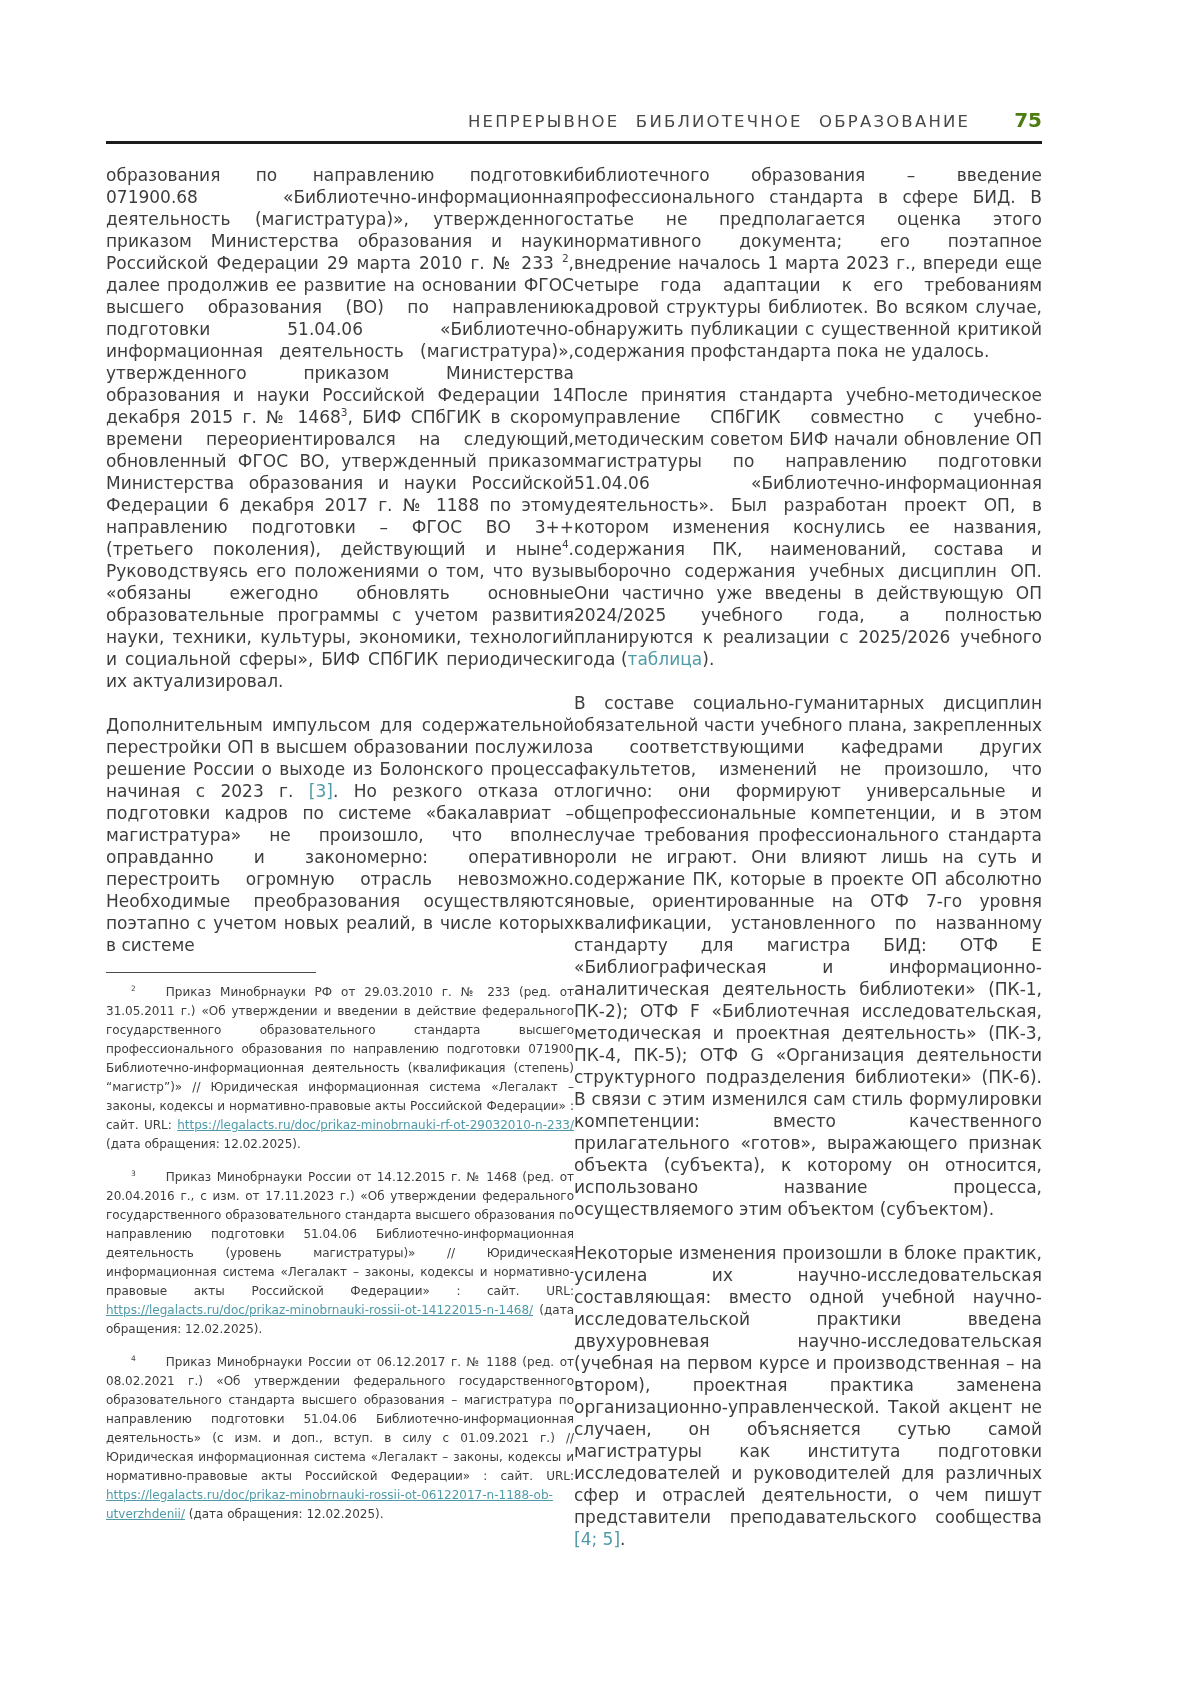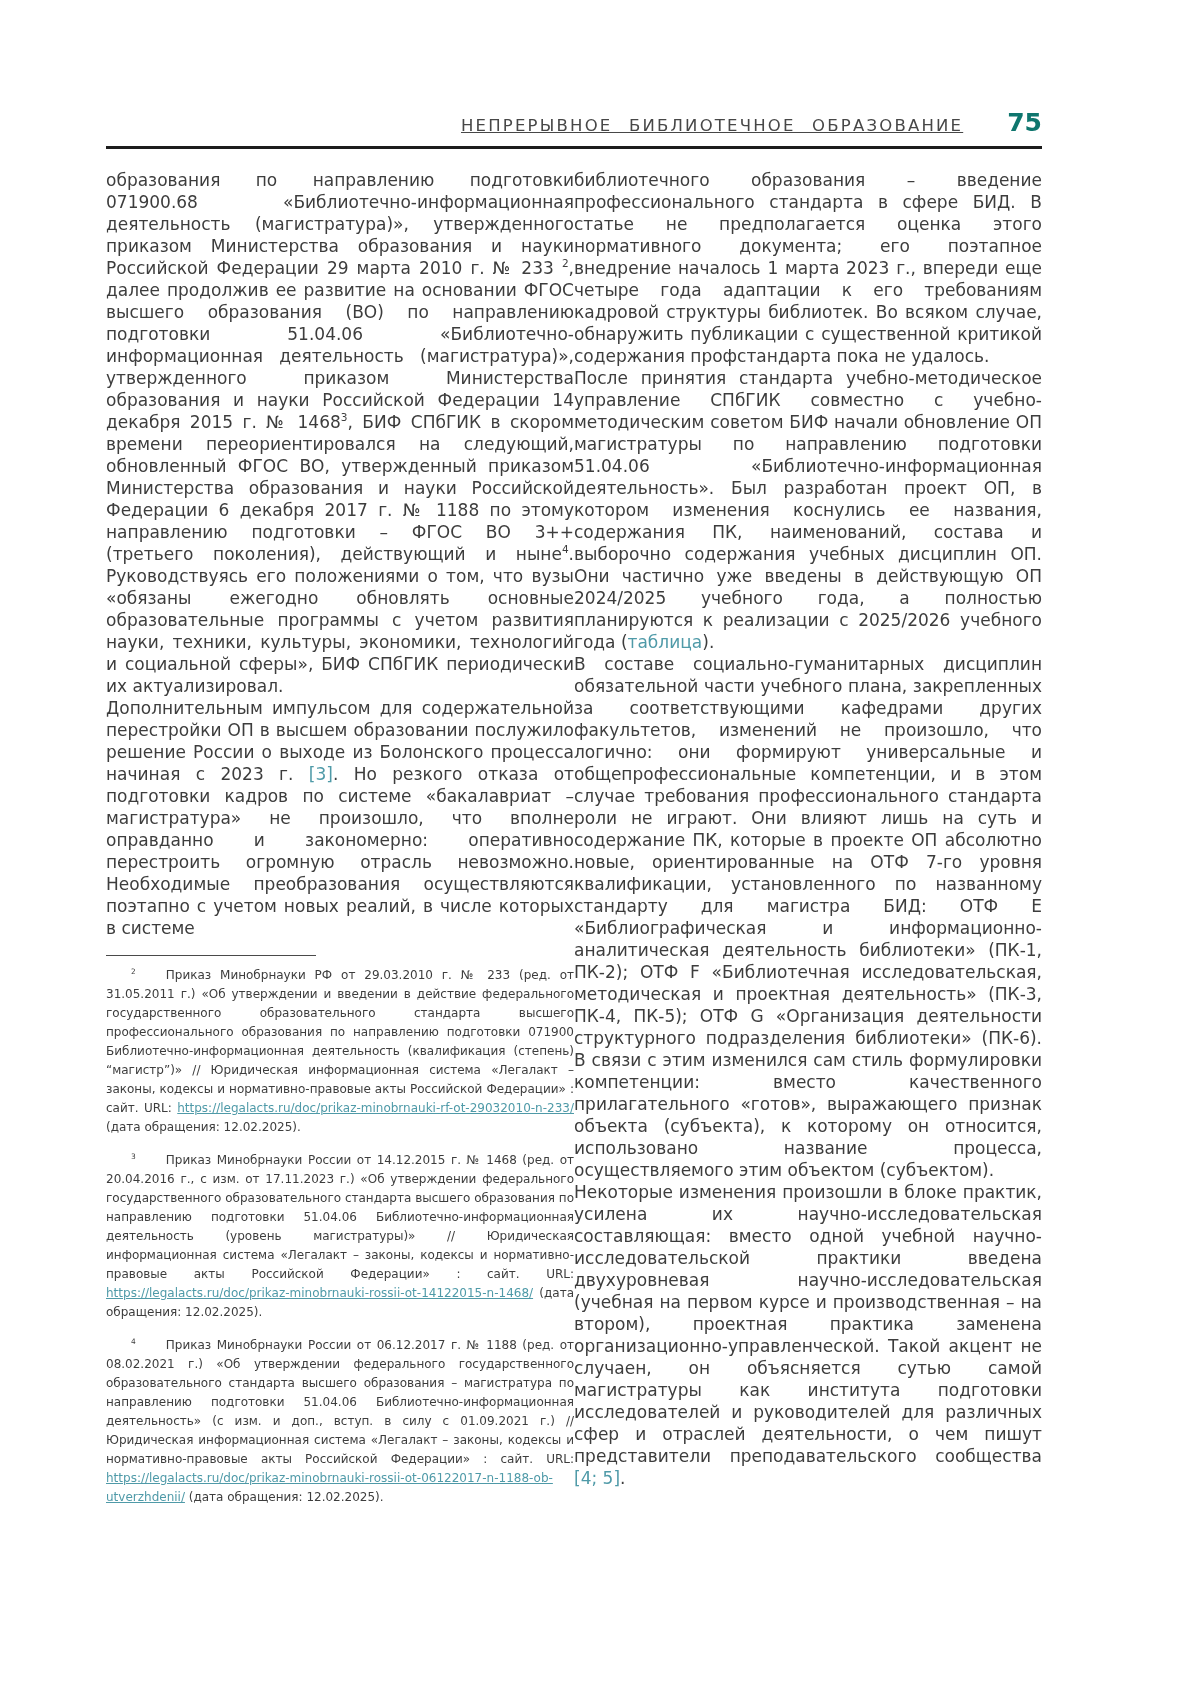--- a/index.html
+++ b/index.html
@@ -11,32 +11,31 @@
   }
   .page { width:100%; height:100%; padding:108px 158px 0 106px; }
 
   .header-line {
     display:flex; justify-content:flex-end; align-items:baseline;
     gap:44px; margin-bottom:9px;
   }
   .header-title {
     font-size:16.5px; letter-spacing:2.2px; word-spacing:9px; color:#474747;
     white-space:nowrap;
-    text-decoration:underline;
   }
-  .page-number { font-size:25px; font-weight:700; color:#0f766e; }
+  .page-number { font-size:20px; font-weight:700; color:#4d7c0f; }
   .header-rule { height:3px; background:var(--rule, #1c1c1c); }
 
   .columns { display:flex; margin-top:20px; }
   .col { flex:1; min-width:0; }
 
   .body-par {
     font-size:17px; line-height:22px; text-align:justify; hyphens:auto;
   }
-  .body-par + .body-par { }
+  .body-par + .body-par { margin-top:22px; }
 
   sup.fn-ref { font-size:0.62em; line-height:0; }
 
   .footnote-rule {
     width:210px; height:1px; background:#4a4a4a; margin:16px 0 10px;
   }
   .footnote {
     font-size:12px; line-height:19px; text-align:justify;
     text-indent:25px; hyphens:auto; overflow-wrap:anywhere;
   }

